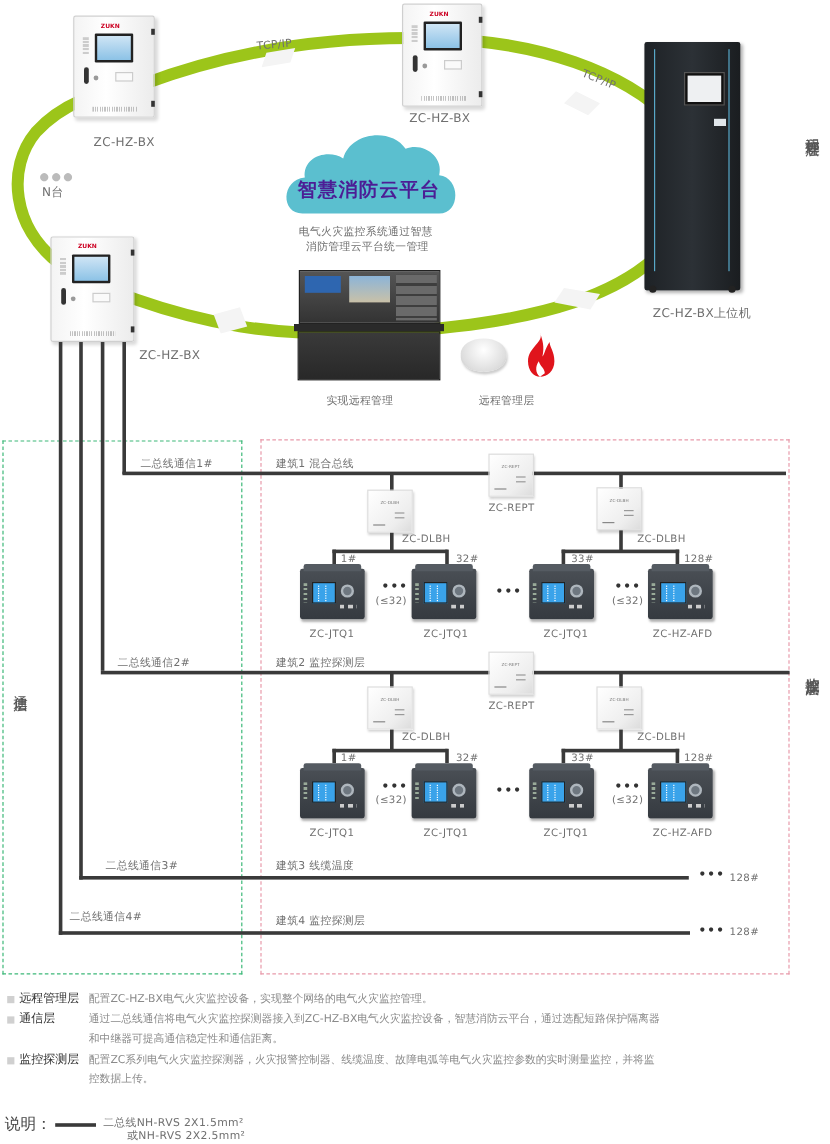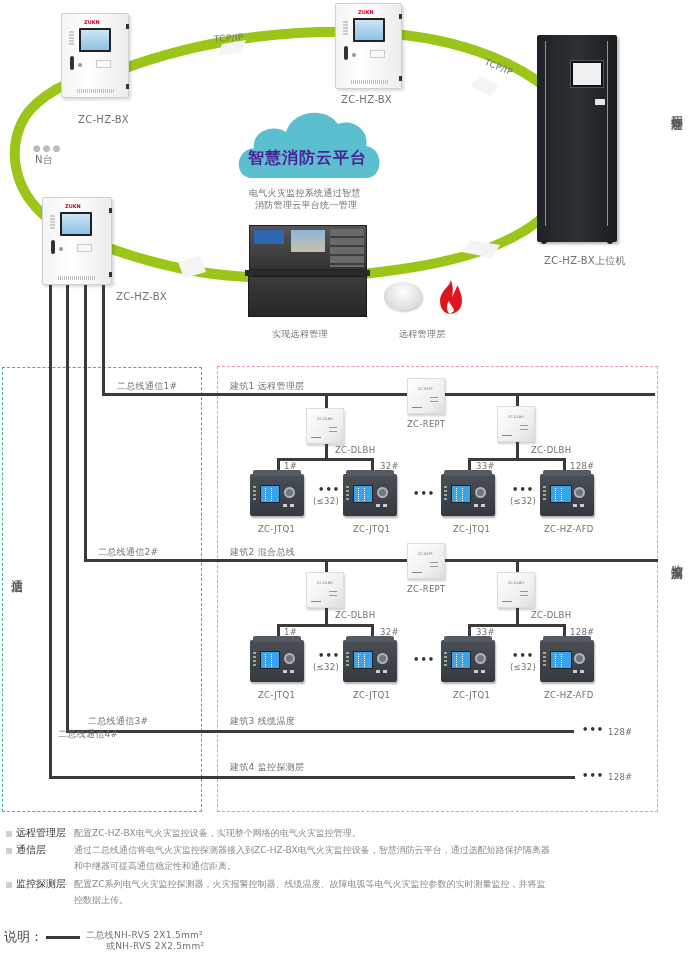--- a/index.html
+++ b/index.html
@@ -143,21 +143,21 @@
 <div class="side-label" style="left:10px;top:570px">通信层</div>
 <div class="side-label" style="left:670px;top:555px">监控探测层</div>
 
 <div class="vline" style="left:49px;top:285px;height:494px"></div>
 <div class="vline" style="left:66px;top:285px;height:448px"></div>
 <div class="vline" style="left:84px;top:285px;height:274px"></div>
 <div class="vline" style="left:102px;top:285px;height:110px"></div>
 
 <div class="hline" style="left:102px;top:393px;width:553px"></div>
 <div class="lbl" style="left:117px;top:380px">二总线通信1#</div>
-<div class="lbl" style="left:230px;top:380px">建筑1  远程管理层</div>
+<div class="lbl" style="left:230px;top:380px">建筑1  混合总线</div>
 
 <div class="vline" style="left:325px;top:394px;height:16px"></div>
 <div class="module" style="left:306px;top:408px">
     <span class="t">ZC-DLBH</span>
     <span class="d1"></span>
     <span class="d2"></span>
     <span class="b"></span>
   </div>
 <div class="lbl lbl-sm" style="left:335px;top:445px">ZC-DLBH</div>
 <div class="vline" style="left:325px;top:444px;height:16px"></div>
@@ -220,21 +220,21 @@
     <span class="foot"></span>
   </div>
 
 <div class="lbl lbl-sm" style="left:258px;top:524px">ZC-JTQ1</div>
 <div class="lbl lbl-sm" style="left:353px;top:524px">ZC-JTQ1</div>
 <div class="lbl lbl-sm" style="left:453px;top:524px">ZC-JTQ1</div>
 <div class="lbl lbl-sm" style="left:544px;top:524px">ZC-HZ-AFD</div>
 
 <div class="hline" style="left:84px;top:559px;width:574px"></div>
 <div class="lbl" style="left:98px;top:546px">二总线通信2#</div>
-<div class="lbl" style="left:230px;top:546px">建筑2  混合总线</div>
+<div class="lbl" style="left:230px;top:546px">建筑2  监控探测层</div>
 
 <div class="vline" style="left:325px;top:560px;height:14px"></div>
 <div class="module" style="left:306px;top:572px">
     <span class="t">ZC-DLBH</span>
     <span class="d1"></span>
     <span class="d2"></span>
     <span class="b"></span>
   </div>
 <div class="lbl lbl-sm" style="left:335px;top:610px">ZC-DLBH</div>
 <div class="vline" style="left:325px;top:608px;height:18px"></div>
@@ -302,21 +302,21 @@
 <div class="lbl lbl-sm" style="left:453px;top:690px">ZC-JTQ1</div>
 <div class="lbl lbl-sm" style="left:544px;top:690px">ZC-HZ-AFD</div>
 
 <div class="hline" style="left:66px;top:730px;width:508px"></div>
 <div class="lbl" style="left:88px;top:715px">二总线通信3#</div>
 <div class="lbl" style="left:230px;top:715px">建筑3  线缆温度</div>
 <div class="dots" style="left:582px;top:724px">•••</div>
 <div class="lbl lbl-sm" style="left:608px;top:727px">128#</div>
 
 <div class="hline" style="left:49px;top:776px;width:526px"></div>
-<div class="lbl" style="left:58px;top:728px">二总线通信4#</div>
+<div class="lbl" style="left:58px;top:758px">二总线通信4#</div>
 <div class="lbl" style="left:230px;top:761px">建筑4  监控探测层</div>
 <div class="dots" style="left:582px;top:770px">•••</div>
 <div class="lbl lbl-sm" style="left:608px;top:772px">128#</div>
 
 <div class="legend-row" style="top:825px">
   <span class="sq"></span><span class="name">远程管理层</span><span class="desc">配置ZC-HZ-BX电气火灾监控设备，实现整个网络的电气火灾监控管理。</span>
 </div>
 <div class="legend-row" style="top:842px">
   <span class="sq"></span><span class="name">通信层</span><span class="desc">通过二总线通信将电气火灾监控探测器接入到ZC-HZ-BX电气火灾监控设备，智慧消防云平台，通过选配短路保护隔离器和中继器可提高通信稳定性和通信距离。</span>
 </div>

